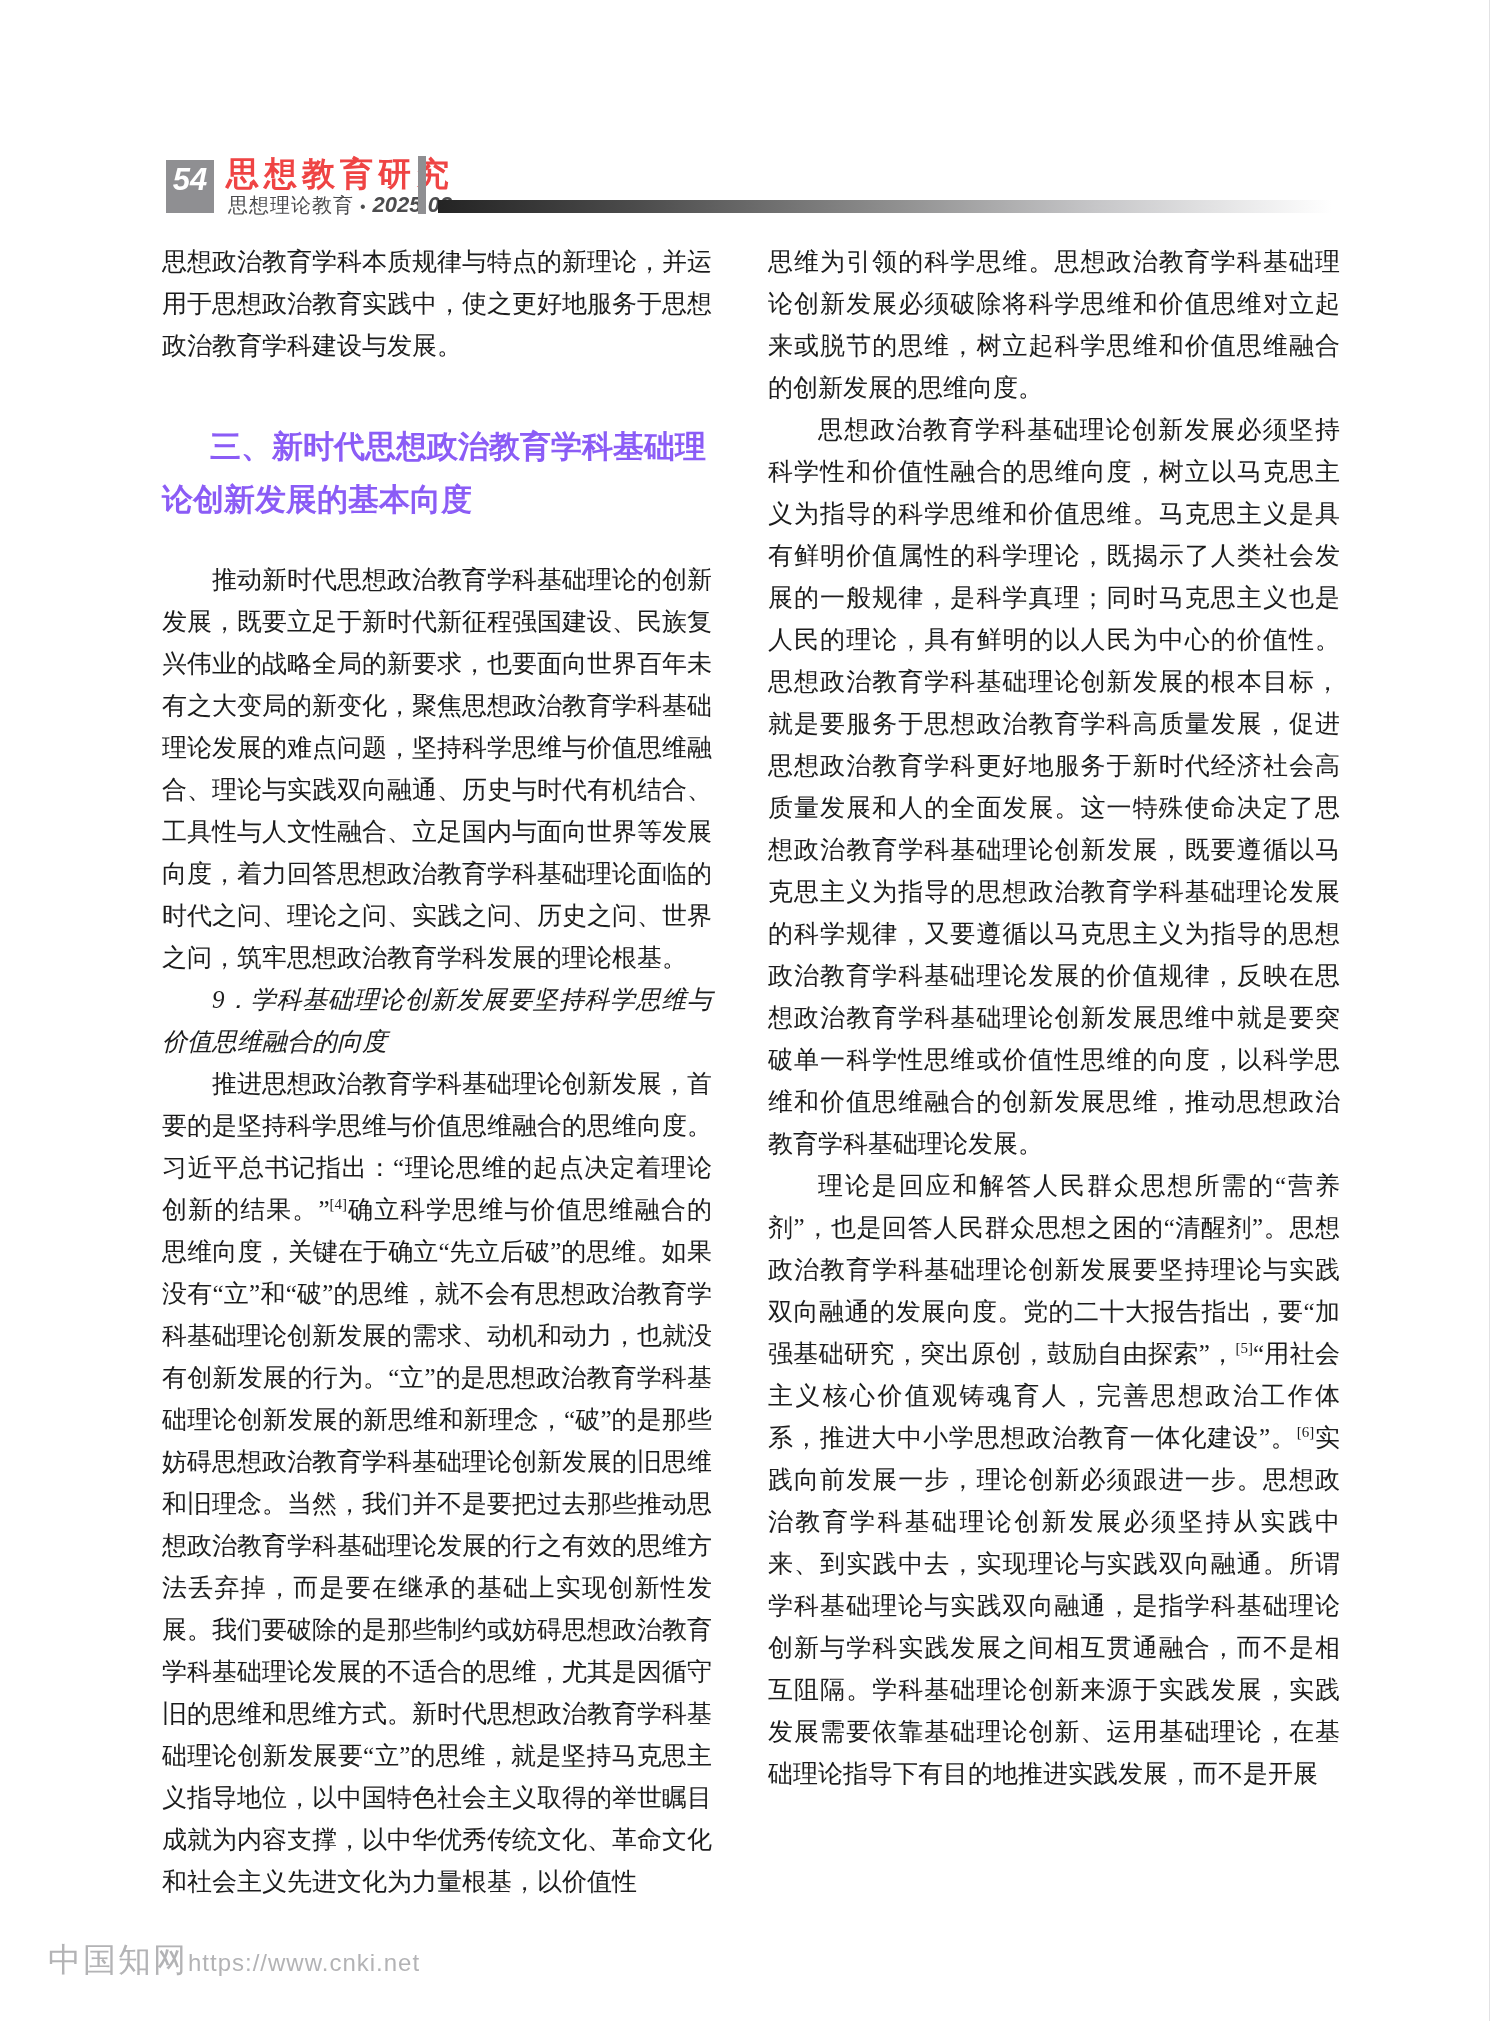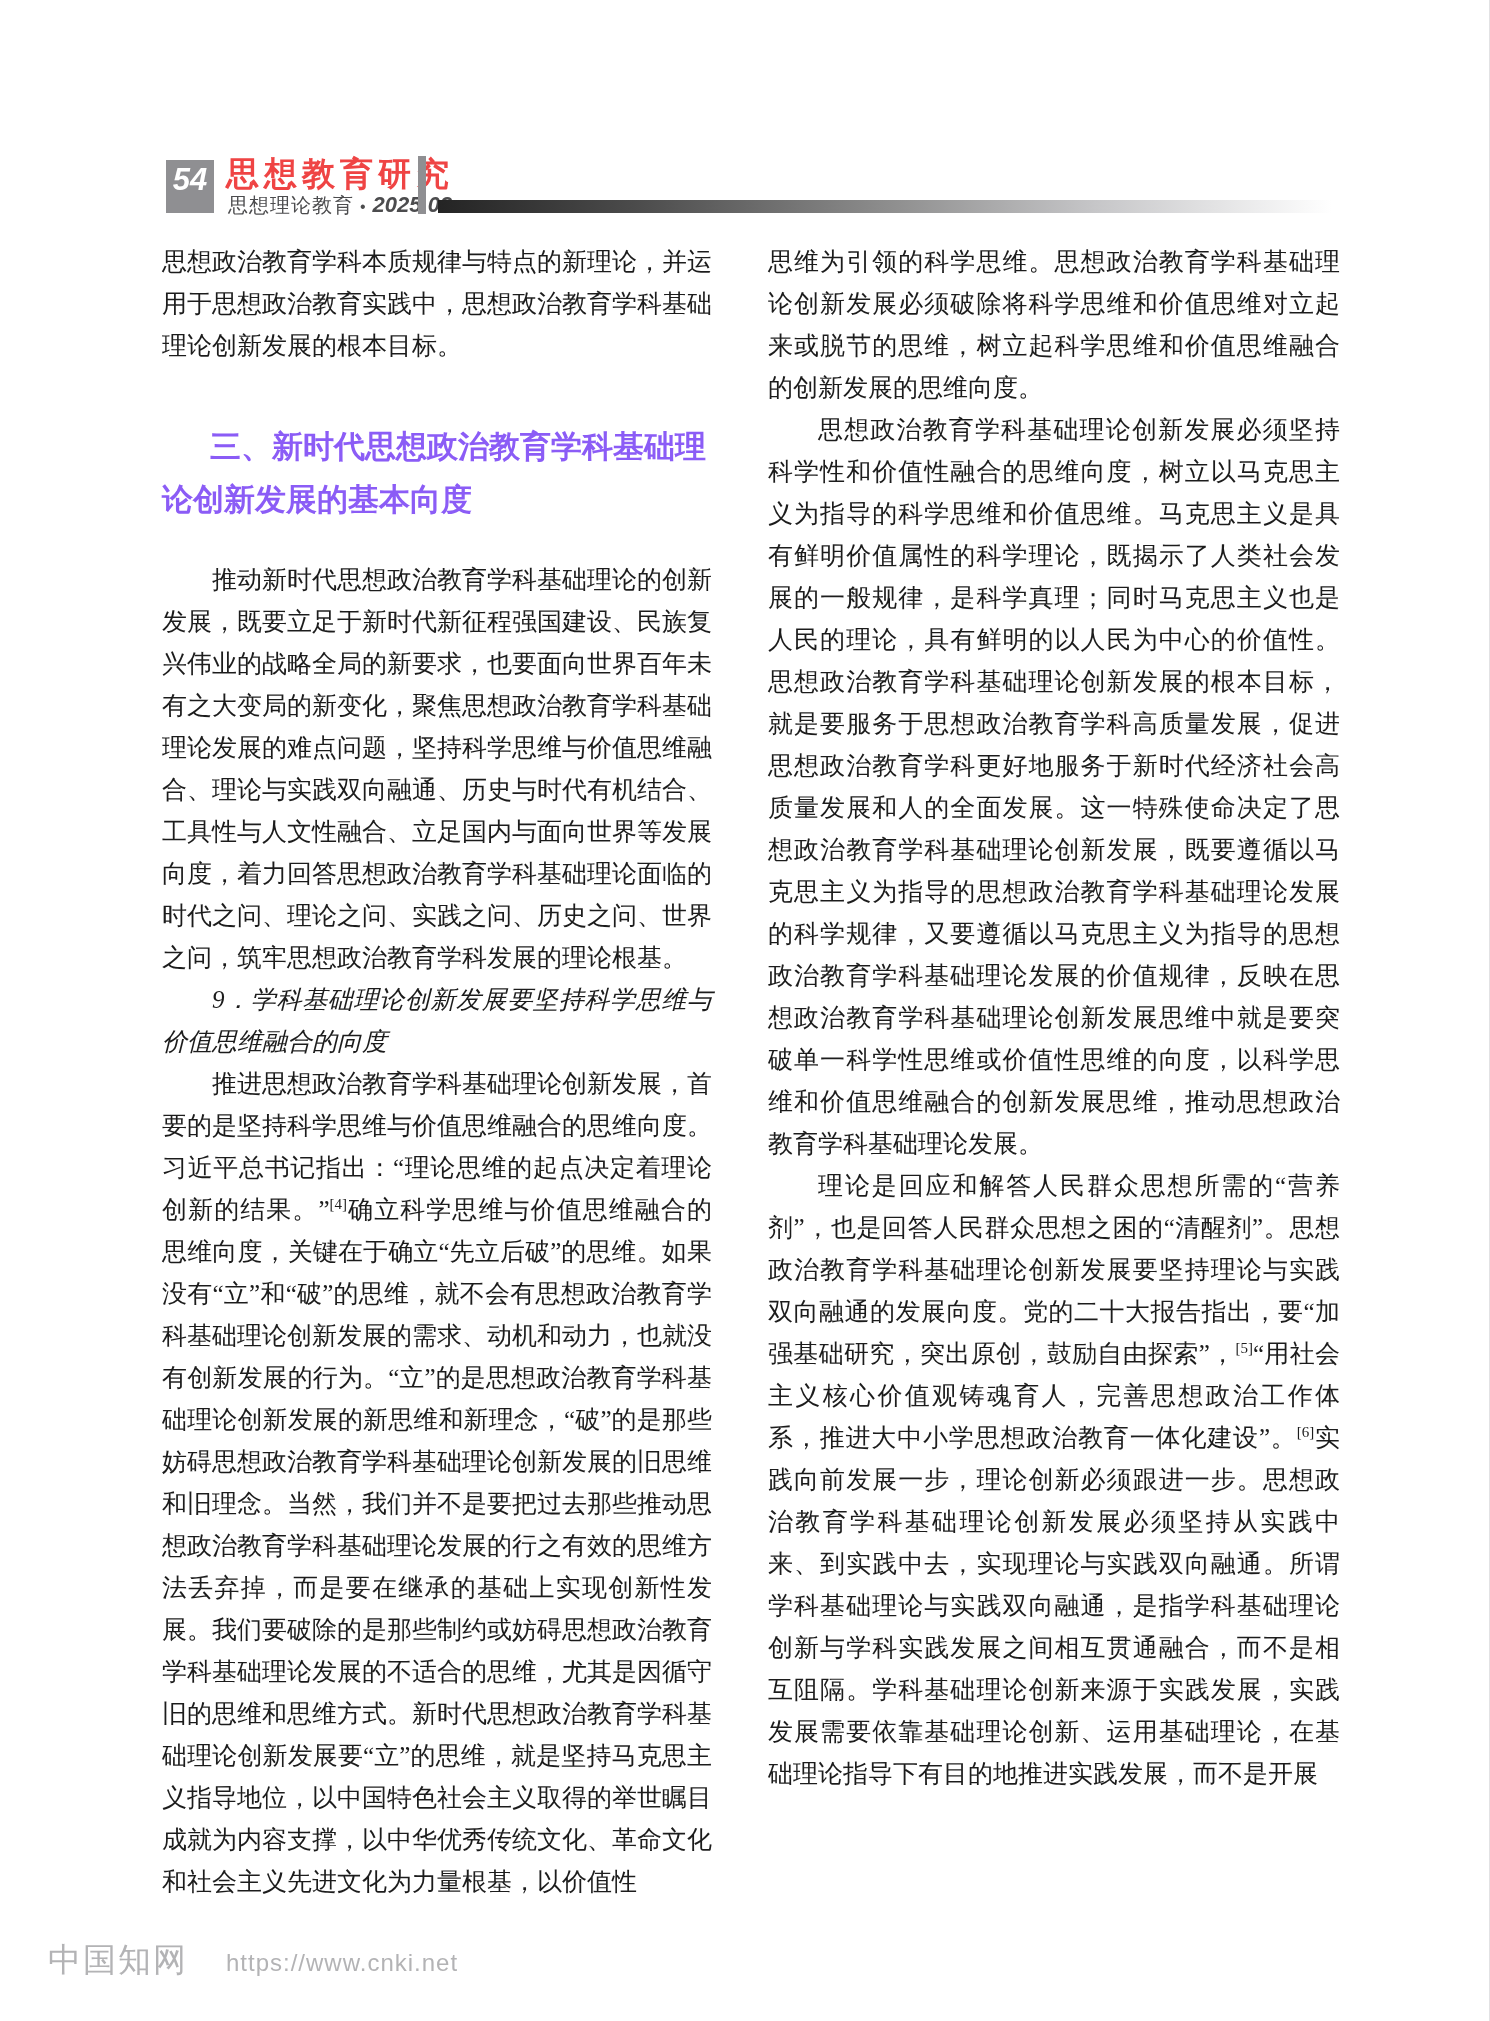--- a/index.html
+++ b/index.html
@@ -61,21 +61,21 @@
   .sub-heading{
     font-style:italic;font-size:25px;line-height:42px;
     text-indent:2em;
   }
   sup.ref{
     font-size:15px;line-height:0;vertical-align:super;letter-spacing:0;
   }
   
   .footer{
     position:absolute;left:48px;top:1938px;
-    display:flex;align-items:baseline;gap:38px;
+    display:flex;align-items:baseline;
     color:#b3b3b5;white-space:nowrap;
   }
   .footer .wm-cn{
     font-family:"Liberation Sans","DejaVu Sans",sans-serif;
     font-size:33px;letter-spacing:2px;
   }
   .footer .wm-url{
     font-family:"Liberation Sans","DejaVu Sans",sans-serif;
     font-size:24px;letter-spacing:1px;
   }
@@ -89,21 +89,21 @@
     <span>54</span>
   </div>
   <div class="journal-title">思想教育研究</div>
   <div class="journal-subtitle">
     <span>思想理论教育</span><span class="sep">•</span><span class="issue">2025.03</span>
   </div>
   <div class="title-vbar"></div>
   <div class="grad-bar"></div>
 
   <div class="col col-left">
-    <p>思想政治教育学科本质规律与特点的新理论，并运用于思想政治教育实践中，思想政治教育学科基础理论创新发展的根本目标。</p>
+    <p>思想政治教育学科本质规律与特点的新理论，并运用于思想政治教育实践中，使之更好地服务于思想政治教育学科建设与发展。</p>
     <p class="section-heading">三、新时代思想政治教育学科基础理论创新发展的基本向度</p>
     <p class="para-indent">推动新时代思想政治教育学科基础理论的创新发展，既要立足于新时代新征程强国建设、民族复兴伟业的战略全局的新要求，也要面向世界百年未有之大变局的新变化，聚焦思想政治教育学科基础理论发展的难点问题，坚持科学思维与价值思维融合、理论与实践双向融通、历史与时代有机结合、工具性与人文性融合、立足国内与面向世界等发展向度，着力回答思想政治教育学科基础理论面临的时代之问、理论之问、实践之问、历史之问、世界之问，筑牢思想政治教育学科发展的理论根基。</p>
     <p class="sub-heading">9．学科基础理论创新发展要坚持科学思维与价值思维融合的向度</p>
     <p class="para-indent"><span>推进思想政治教育学科基础理论创新发展，首要的是坚持科学思维与价值思维融合的思维向度。习近平总书记指出：“理论思维的起点决定着理论创新的结果。”</span><sup class="ref">[4]</sup><span>确立科学思维与价值思维融合的思维向度，关键在于确立“先立后破”的思维。如果没有“立”和“破”的思维，就不会有思想政治教育学科基础理论创新发展的需求、动机和动力，也就没有创新发展的行为。“立”的是思想政治教育学科基础理论创新发展的新思维和新理念，“破”的是那些妨碍思想政治教育学科基础理论创新发展的旧思维和旧理念。当然，我们并不是要把过去那些推动思想政治教育学科基础理论发展的行之有效的思维方法丢弃掉，而是要在继承的基础上实现创新性发展。我们要破除的是那些制约或妨碍思想政治教育学科基础理论发展的不适合的思维，尤其是因循守旧的思维和思维方式。新时代思想政治教育学科基础理论创新发展要“立”的思维，就是坚持马克思主义指导地位，以中国特色社会主义取得的举世瞩目成就为内容支撑，以中华优秀传统文化、革命文化和社会主义先进文化为力量根基，以价值性</span></p>
   </div>
 
   <div class="col col-right">
     <p>思维为引领的科学思维。思想政治教育学科基础理论创新发展必须破除将科学思维和价值思维对立起来或脱节的思维，树立起科学思维和价值思维融合的创新发展的思维向度。</p>
     <p class="para-indent">思想政治教育学科基础理论创新发展必须坚持科学性和价值性融合的思维向度，树立以马克思主义为指导的科学思维和价值思维。马克思主义是具有鲜明价值属性的科学理论，既揭示了人类社会发展的一般规律，是科学真理；同时马克思主义也是人民的理论，具有鲜明的以人民为中心的价值性。思想政治教育学科基础理论创新发展的根本目标，就是要服务于思想政治教育学科高质量发展，促进思想政治教育学科更好地服务于新时代经济社会高质量发展和人的全面发展。这一特殊使命决定了思想政治教育学科基础理论创新发展，既要遵循以马克思主义为指导的思想政治教育学科基础理论发展的科学规律，又要遵循以马克思主义为指导的思想政治教育学科基础理论发展的价值规律，反映在思想政治教育学科基础理论创新发展思维中就是要突破单一科学性思维或价值性思维的向度，以科学思维和价值思维融合的创新发展思维，推动思想政治教育学科基础理论发展。</p>
     <p class="para-indent"><span>理论是回应和解答人民群众思想所需的“营养剂”，也是回答人民群众思想之困的“清醒剂”。思想政治教育学科基础理论创新发展要坚持理论与实践双向融通的发展向度。党的二十大报告指出，要“加强基础研究，突出原创，鼓励自由探索”，</span><sup class="ref">[5]</sup><span>“用社会主义核心价值观铸魂育人，完善思想政治工作体系，推进大中小学思想政治教育一体化建设”。</span><sup class="ref">[6]</sup><span>实践向前发展一步，理论创新必须跟进一步。思想政治教育学科基础理论创新发展必须坚持从实践中来、到实践中去，实现理论与实践双向融通。所谓学科基础理论与实践双向融通，是指学科基础理论创新与学科实践发展之间相互贯通融合，而不是相互阻隔。学科基础理论创新来源于实践发展，实践发展需要依靠基础理论创新、运用基础理论，在基础理论指导下有目的地推进实践发展，而不是开展</span></p>

